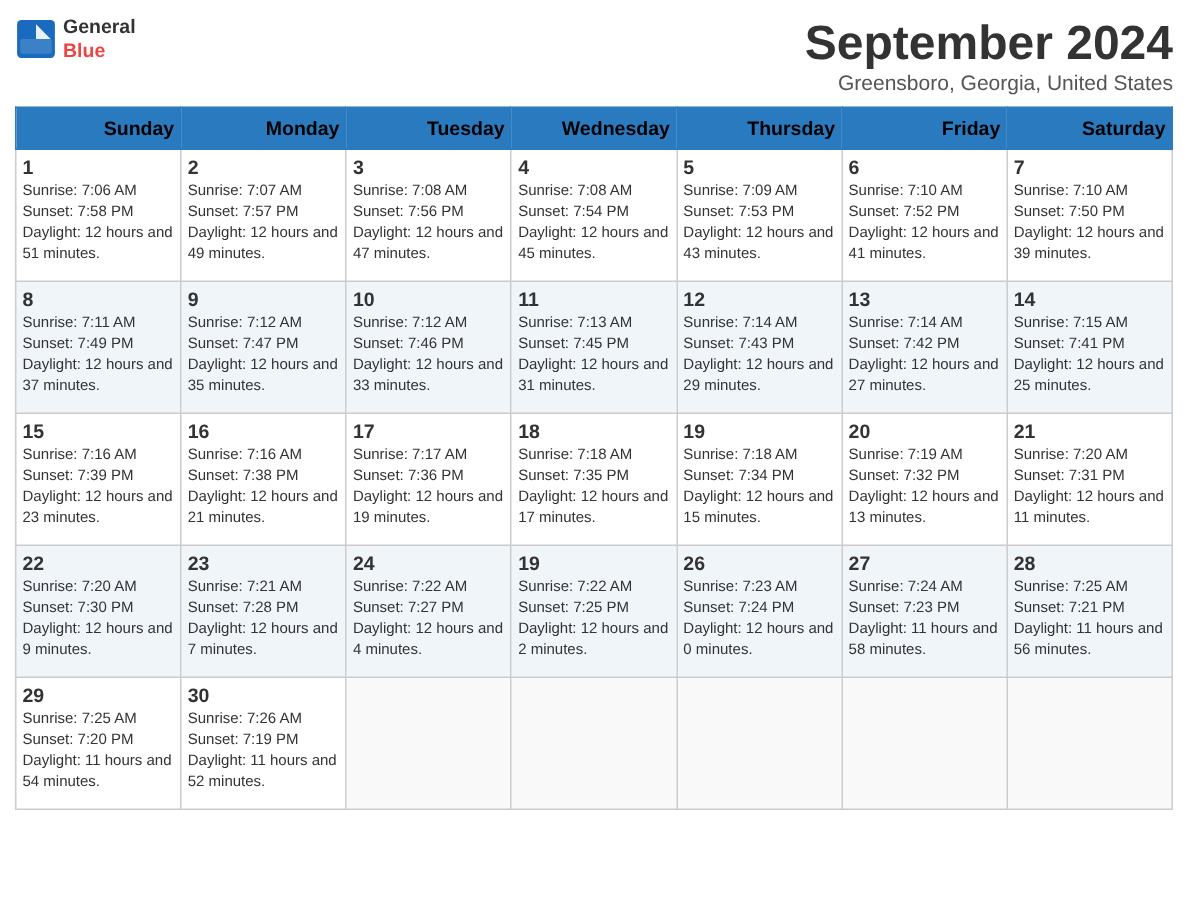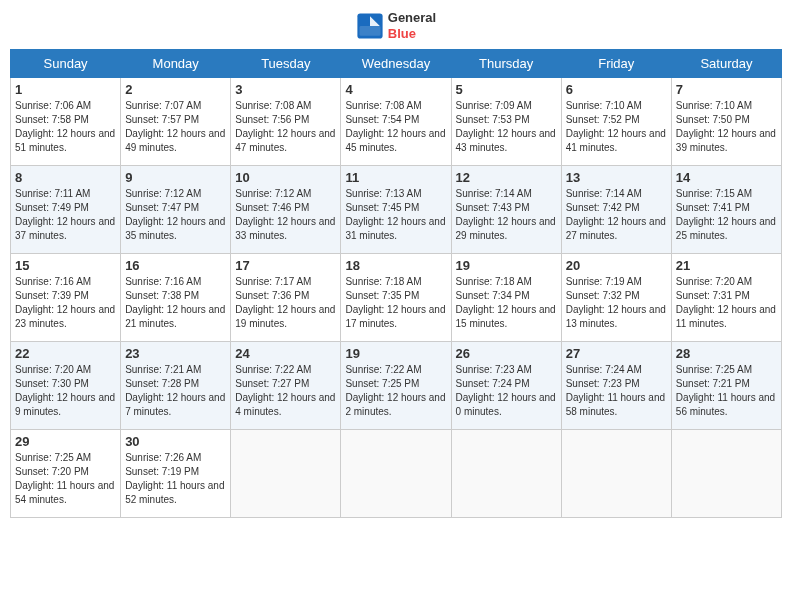--- a/index.html
+++ b/index.html
@@ -5,21 +5,21 @@
     * { box-sizing: border-box; margin: 0; padding: 0; }
     body {
       font-family: Arial, sans-serif;
       background: #fff;
       width: 792px;
       min-height: 612px;
       padding: 10px;
     }
     .header-section {
       display: flex;
-      justify-content: center;
+      justify-content: space-between;
       align-items: flex-start;
       margin-bottom: 8px;
     }
     .logo {
       display: flex;
       align-items: center;
       gap: 4px;
     }
     .logo-text {
       font-size: 13px;
@@ -44,25 +44,25 @@
       font-size: 14px;
       color: #555;
     }
     table {
       width: 100%;
       border-collapse: collapse;
       table-layout: fixed;
     }
     th {
       background-color: #2a7abf;
-      color: #ffffff;
+      color: #000000;
       font-size: 13px;
-      font-weight: normal;
+      font-weight: bold;
       padding: 6px 4px;
-      text-align: center;
+      text-align: right;
       border: 1px solid #2a7abf;
     }
     td {
       border: 1px solid #ccc;
       vertical-align: top;
       padding: 4px 4px;
       font-size: 10px;
       color: #333;
       min-height: 80px;
       height: 88px;
@@ -93,20 +93,24 @@
     <svg class="logo-icon" viewBox="0 0 40 40">
       <rect x="2" y="2" width="36" height="36" rx="4" fill="#1a6bbf"></rect>
       <polygon points="20,6 34,20 20,20" fill="#fff" opacity="0.9"></polygon>
       <rect x="5" y="20" width="30" height="14" rx="2" fill="#fff" opacity="0.15"></rect>
     </svg>
     <div class="logo-text">
       <span style="color:#333">General</span><br>
       <span class="logo-blue">Blue</span>
     </div>
   </div>
+  <div class="title-section">
+    <div class="main-title">September 2024</div>
+    <div class="subtitle">Greensboro, Georgia, United States</div>
+  </div>
 </div>
 
 <table>
   <thead>
     <tr>
     <th>Sunday</th>
         <th>Monday</th>
         <th>Tuesday</th>
         <th>Wednesday</th>
         <th>Thursday</th>

